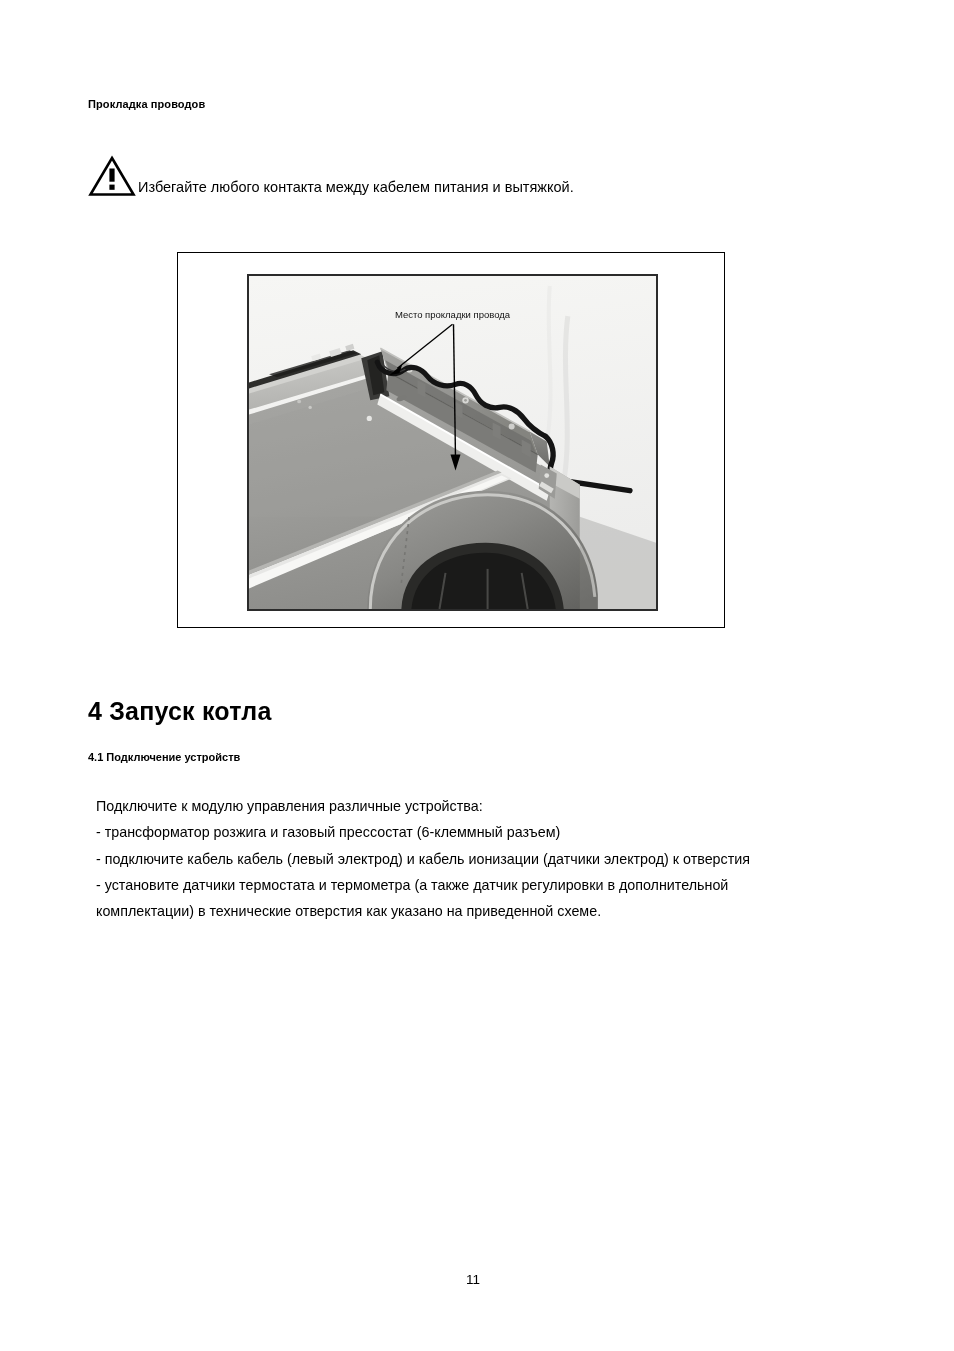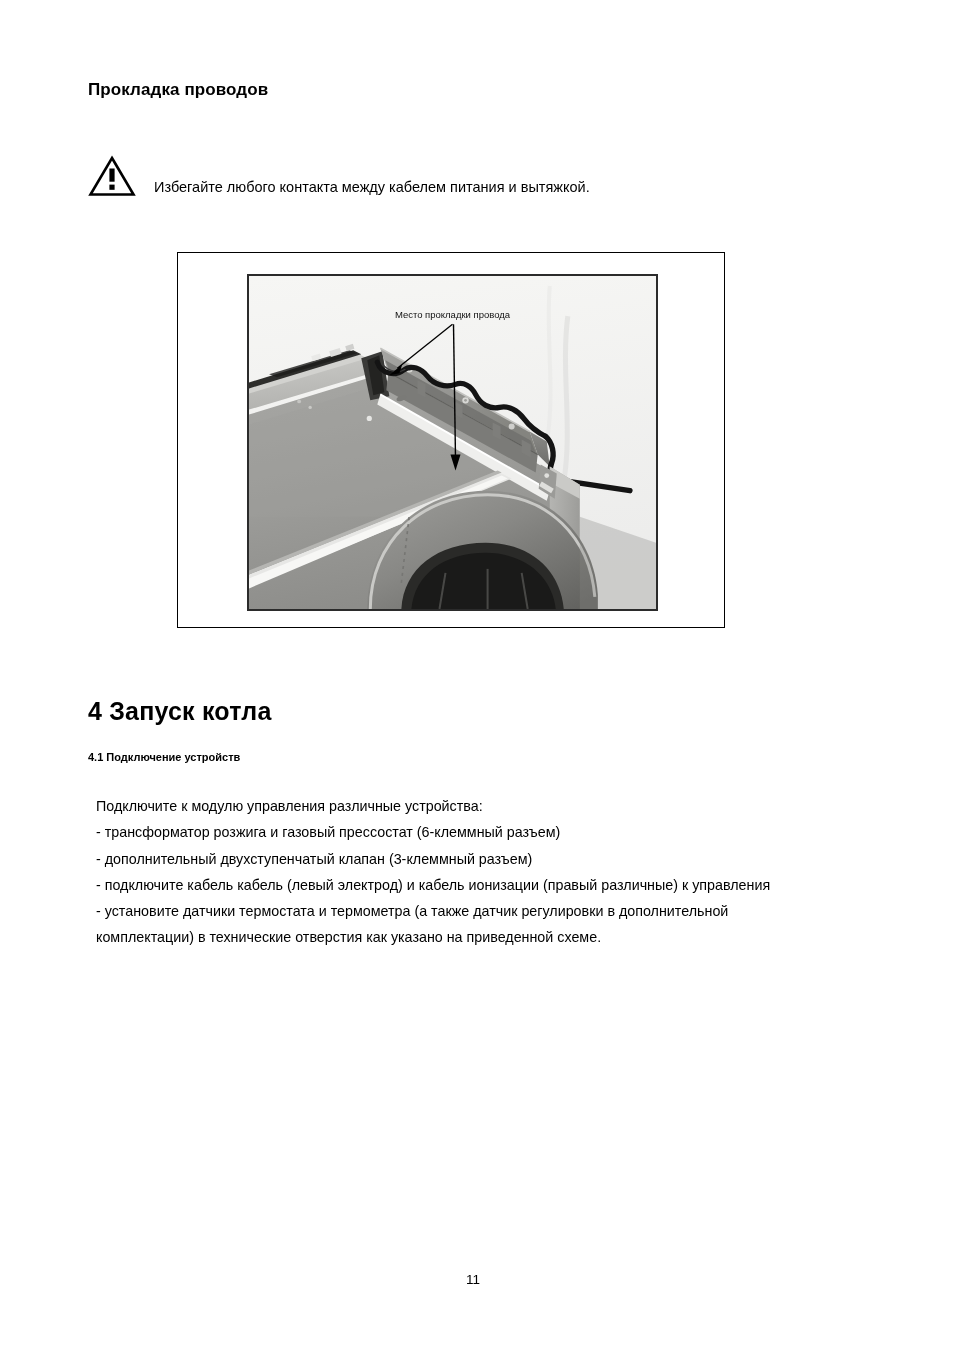--- a/index.html
+++ b/index.html
@@ -16,22 +16,22 @@
     width: 954px;
     height: 1351px;
     background: #ffffff;
     overflow: hidden;
   }
 
   
   .section-title {
     position: absolute;
     left: 88px;
-    top: 80px;
-    font-size: 17px;
+    top: 98px;
+    font-size: 11px;
     font-weight: bold;
     letter-spacing: .1px;
     white-space: nowrap;
   }
 
   .warning-row {
     position: absolute;
     left: 88px;
     top: 155px;
     display: flex;
@@ -40,21 +40,21 @@
   .warn-icon {
     width: 48px;
     height: 42px;
     display: block;
     flex: 0 0 auto;
   }
   .warning-text {
     font-size: 14.5px;
     line-height: 1;
     padding-bottom: 3px;
-    margin-left: 18px;
+    margin-left: 2px;
     white-space: nowrap;
   }
 
   
   .figure-frame {
     position: absolute;
     left: 177px;
     top: 252px;
     width: 548px;
     height: 376px;
@@ -305,21 +305,20 @@
       </div>
     </div>
   </div>
 
   <div class="h1">4 Запуск котла</div>
   <div class="h2">4.1 Подключение устройств</div>
 
   <div class="body-block">
     <p>Подключите к модулю управления различные устройства:</p>
     <p>- трансформатор розжига и газовый прессостат (6-клеммный разъем)</p>
-    <p>- дополнительный двухступенчатый клапан (3-клеммный разъем)</p>
-    <p><span>- подключите кабель кабель (</span><b>левый электрод</b><span>) и кабель ионизации (</span><b>правый различные</b><span>) к управления</span></p>
+    <p><span>- подключите кабель кабель (</span><b>левый электрод</b><span>) и кабель ионизации (</span><b>датчики электрод</b><span>) к отверстия</span></p>
     <p class="justified">- установите датчики термостата и термометра (а также датчик регулировки в дополнительной</p>
     <p>комплектации) в технические отверстия как указано на приведенной схеме.</p>
   </div>
 
   <div class="page-number">11</div>
 
 </div>
 
 </body></html>

